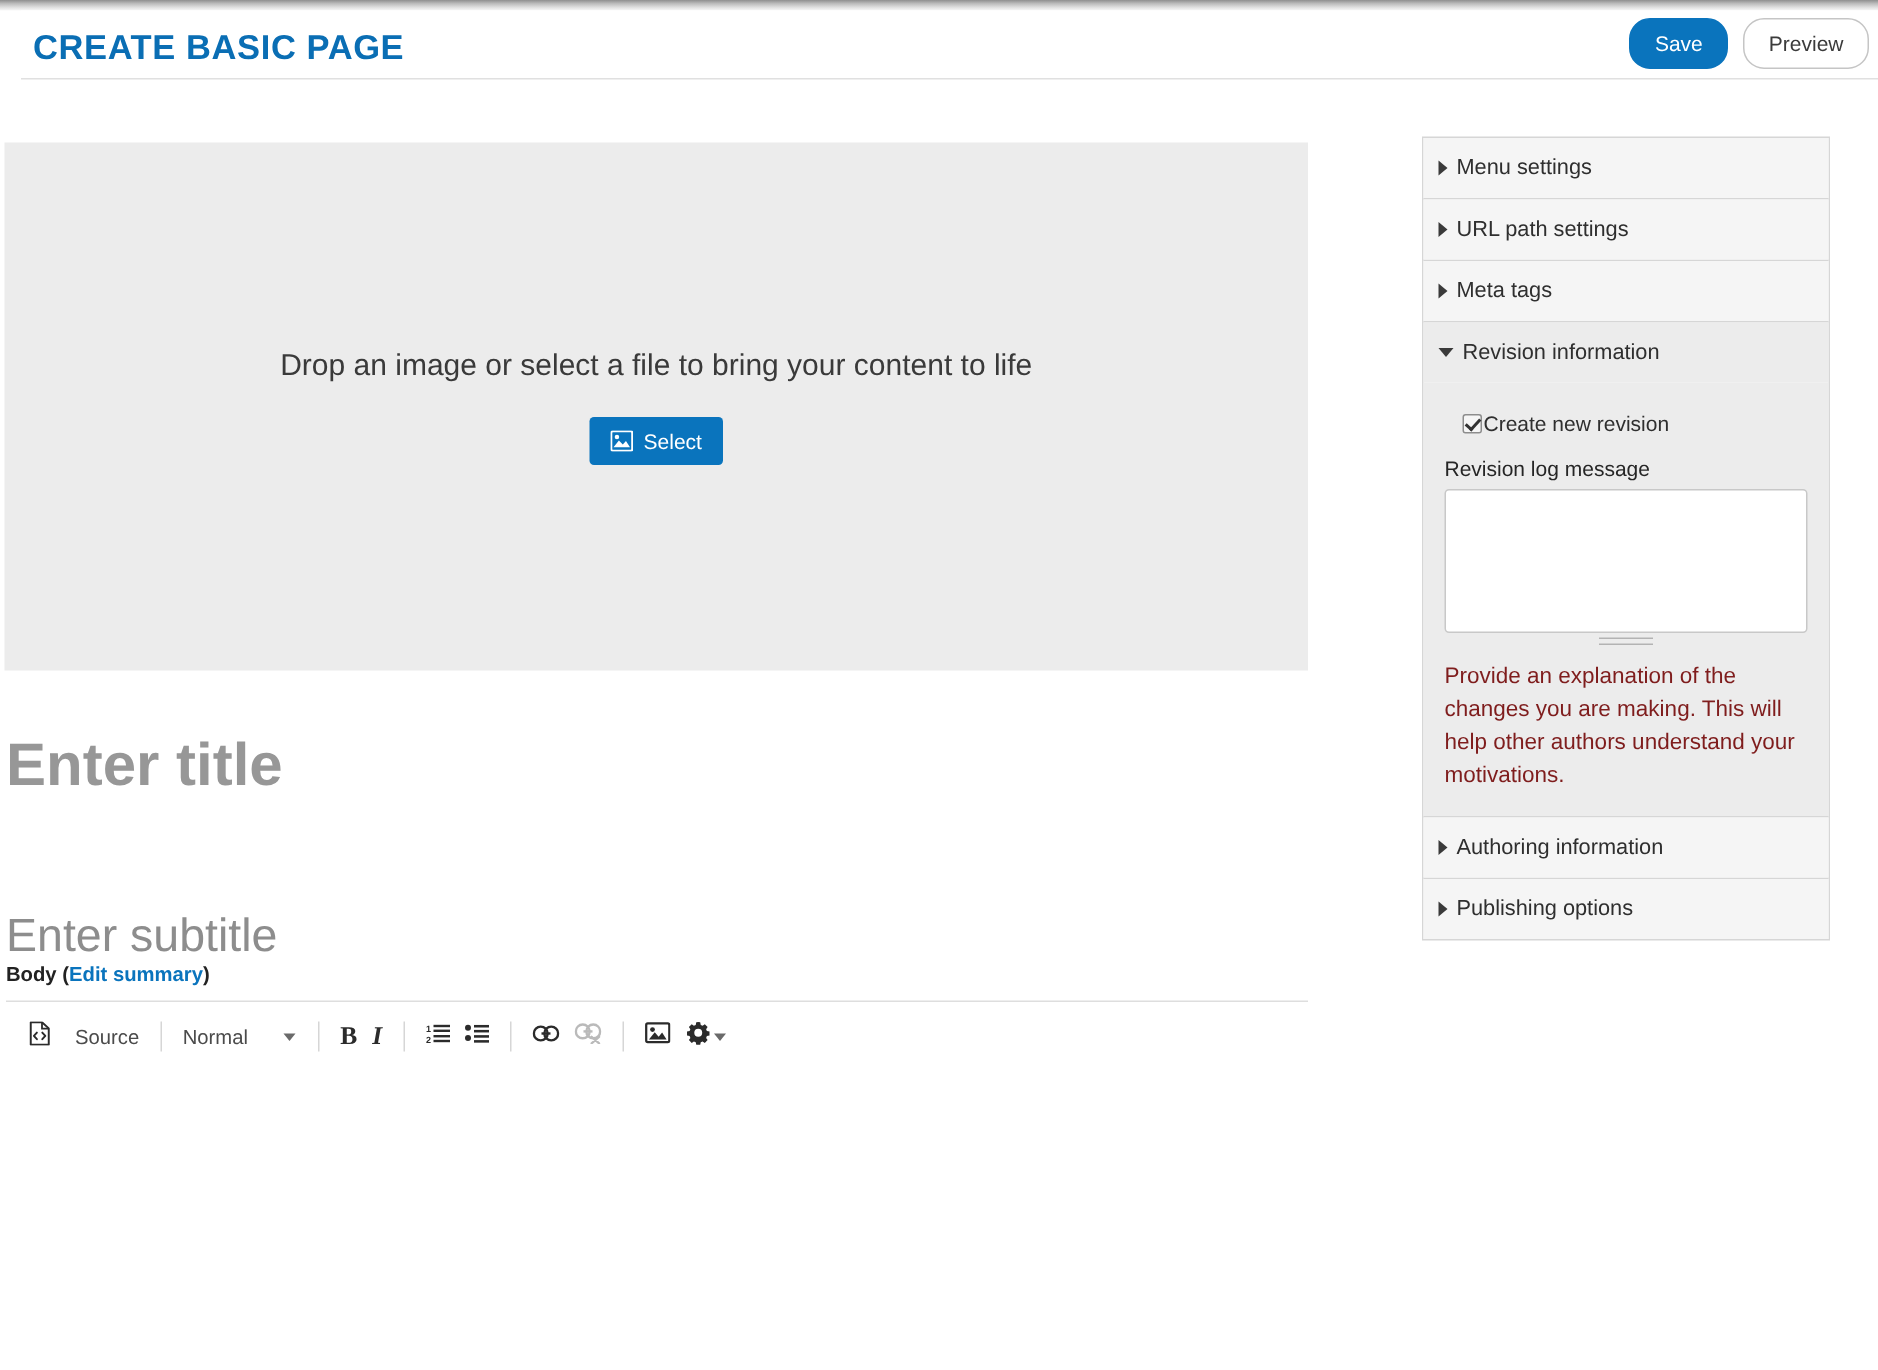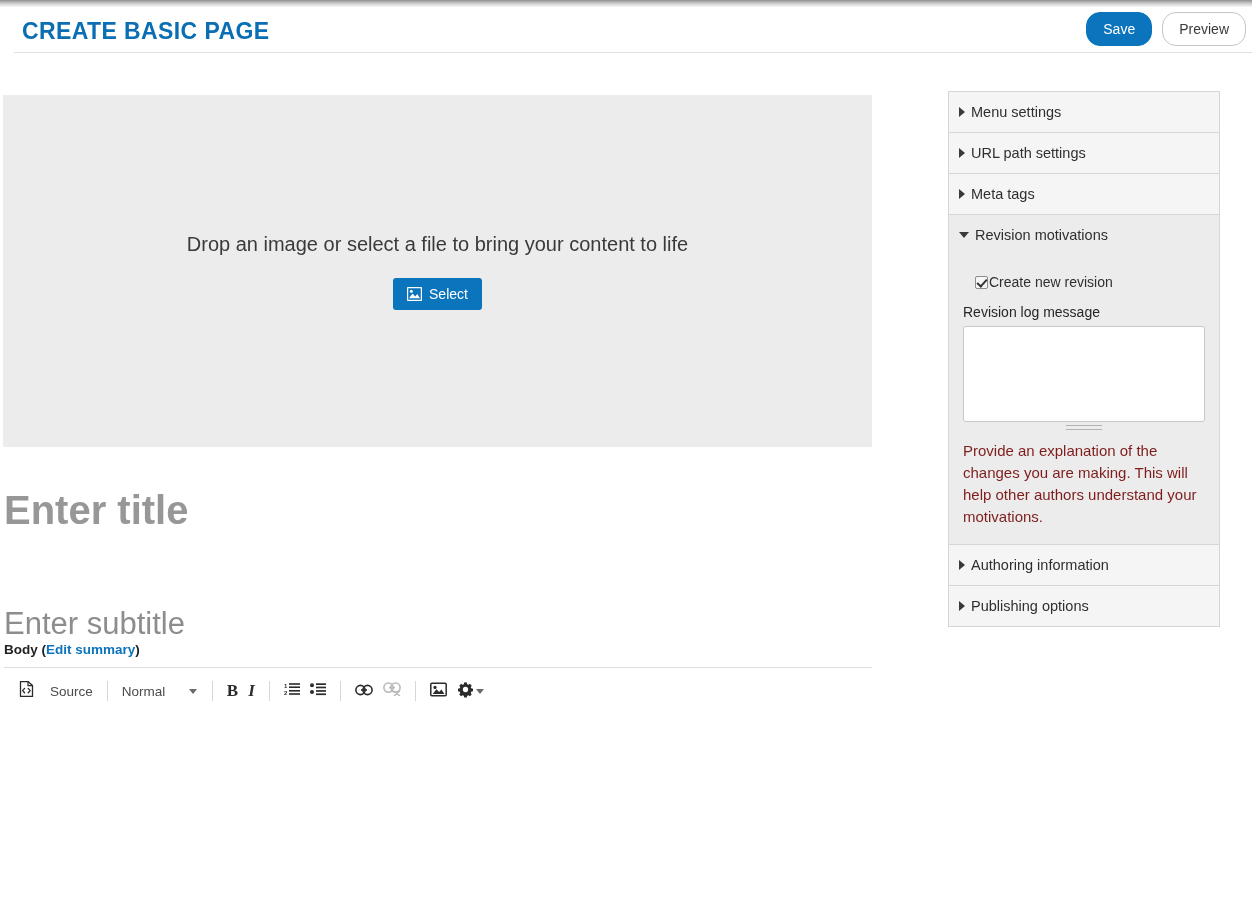--- a/index.html
+++ b/index.html
@@ -443,21 +443,21 @@
   <div class="panel">
     <div class="panel-head">
       <span class="tri-right"></span>
       <span>Meta tags</span>
     </div>
   </div>
 
   <div class="panel">
     <div class="panel-head open">
       <span class="tri-down"></span>
-      <span>Revision motivations</span>
+      <span>Revision information</span>
     </div>
     <div class="panel-body">
       <div class="cb-row">
         <span class="checkbox"></span>
         <span class="cb-label">Create new revision</span>
       </div>
       <label class="field-label">Revision log message</label>
       <textarea class="log-textarea" placeholder="" style=""></textarea>
       <div class="ta-grip">
           <i></i>

